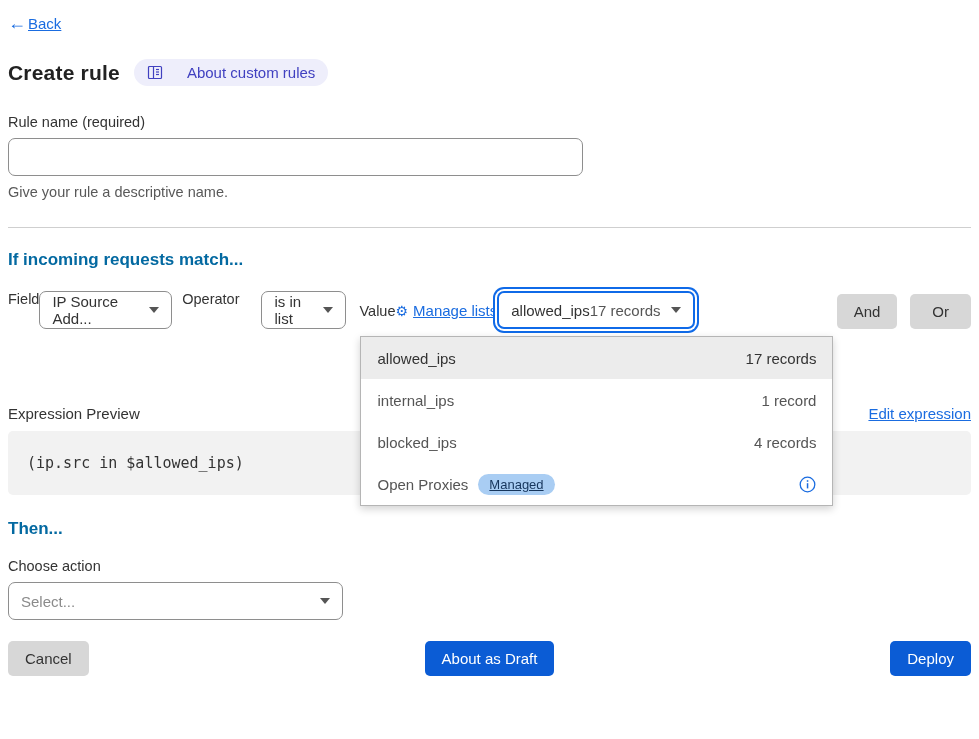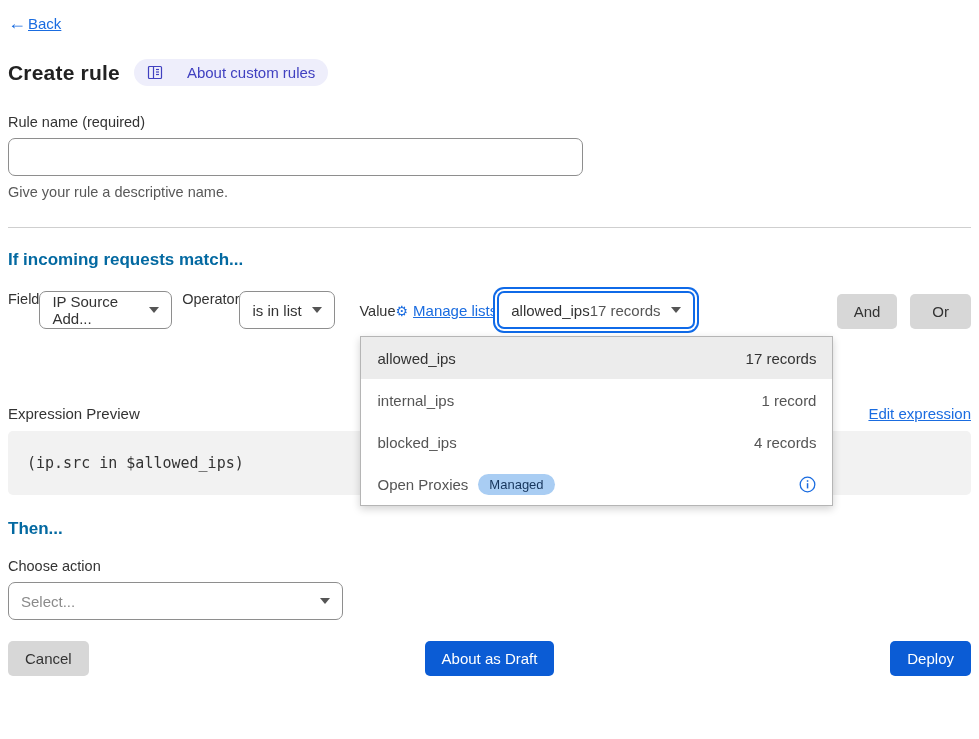--- a/index.html
+++ b/index.html
@@ -29,39 +29,39 @@
   h2.section-heading { font-size:17px; font-weight:bold; color:#0369a1; margin-top:22px; }
 
   
   .selects-row { display:flex; align-items:flex-end; margin-top:21px; }
   .col { display:flex; }
   .col .field-label { margin-bottom:8px; }
   .select { height:38px; border:1px solid #8e8e8e; border-radius:7px; background:#fff; display:flex; align-items:center; padding:0 12px; font-size:15px; color:#333; cursor:pointer; }
   .select .grow { flex:1; }
   .chev { width:0; height:0; border-left:5px solid transparent; border-right:5px solid transparent; border-top:6px solid #555; margin-left:10px; flex:none; }
   .field-col { width:167px; }
-  .operator-col { width:167px; margin-left:10px; }
+  .operator-col { width:167px; margin-left:10px;gap:22px; }
   .value-col { width:472px; margin-left:13px; position:relative; }
   .value-head { display:flex; justify-content:space-between; align-items:flex-end; margin-bottom:10px; }
   .manage-link { display:inline-flex; align-items:center; gap:5px; font-size:15px; color:var(--link-blue,#1a6ce0); }
   .manage-link .gear { font-size:14px; text-decoration:none; display:inline-block; }
   .manage-link .txt { text-decoration:underline; }
   .select.focused { border:2px solid var(--focus-ring,#0f6ae8); box-shadow:0 0 0 2px #fff, 0 0 0 4px var(--focus-ring,#0f6ae8); border-radius:7px; }
   .select .meta { color:#555; font-size:15px; }
   .btn { border:none; border-radius:5px; font-family:inherit; font-size:15px; cursor:pointer; }
   .btn-gray { background:#d7d7d7; color:#333; }
   .and-btn { margin-left:13px; padding:9px 17px; }
   .or-btn { margin-left:13px; padding:9px 22px; }
 
   
   .dropdown { position:absolute; top:calc(100% + 7px); left:1px; width:473px; background:#fff; border:1px solid #b5b5b5; box-shadow:0 3px 8px rgba(0,0,0,.18); z-index:10; }
   .opt { display:flex; justify-content:space-between; align-items:center; padding:0 16px; height:42px; font-size:15px; color:#555; cursor:pointer; background:#fff; }
   .opt.selected { background:#ececec; color:#333; }
   .opt-left { display:flex; align-items:center; gap:10px; }
-  .badge { background:var(--badge-bg,#a9cdf3); color:var(--badge-text,#16355c); font-size:13px; padding:3px 11px; border-radius:11px; }
+  .badge { background:var(--badge-bg,#a9cdf3); color:var(--badge-text,#16355c); font-size:13px; padding:3px 11px; border-radius:11px;text-decoration:underline; }
 
   
   .expr-section { margin-top:76px; }
   .expr-head { display:flex; justify-content:space-between; align-items:center; }
   .expr-label { font-size:15px; color:#333; }
   .code-block { margin-top:9px; background:var(--code-bg,#f2f2f2); border-radius:5px; height:64px; display:flex; align-items:center; padding:0 19px; }
   .code-block code { font-family:"DejaVu Sans Mono", monospace; font-size:15px; color:#333; }
 
   
   h2.then-heading { margin-top:24px; }

